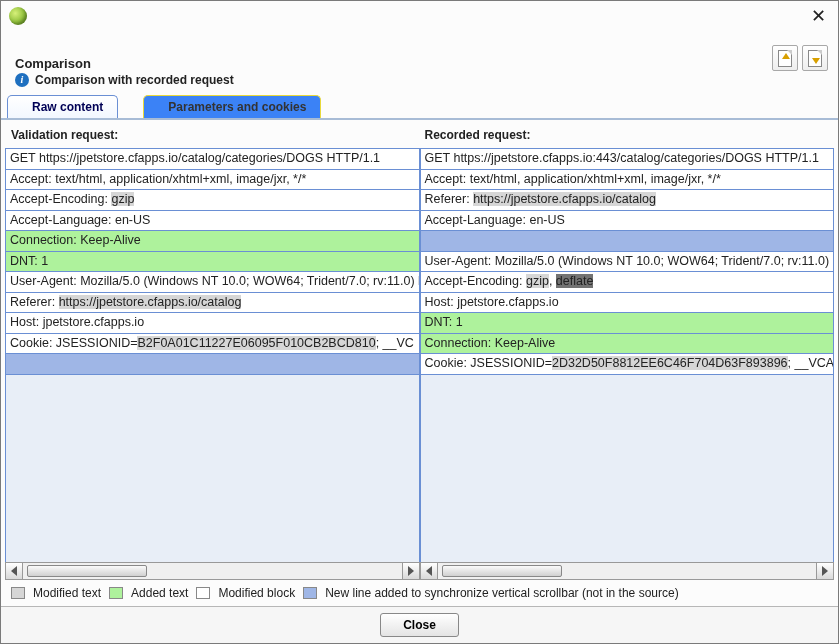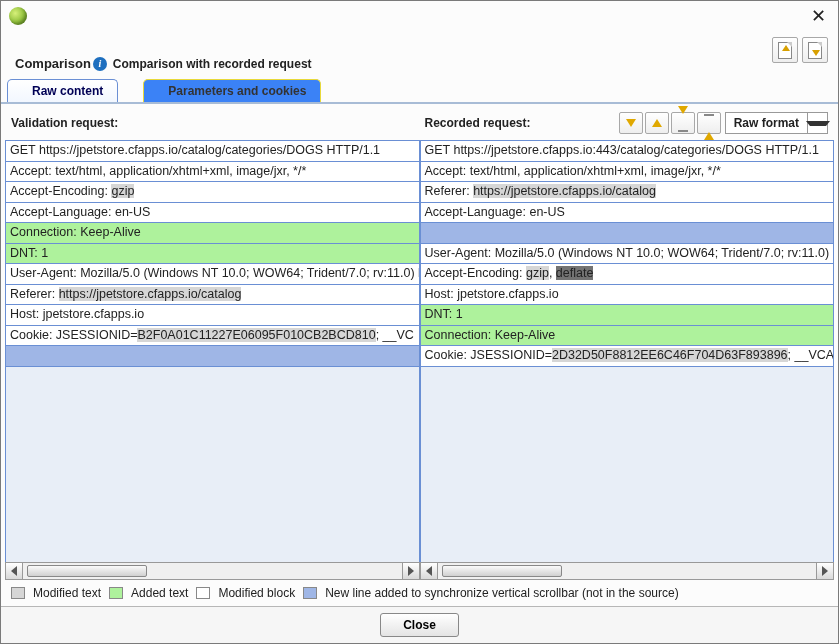--- a/index.html
+++ b/index.html
@@ -2,21 +2,21 @@
 <html><head>
 <meta charset="utf-8">
 <style>
   * { box-sizing: border-box; }
   html, body { margin: 0; padding: 0; font-family: Tahoma, Arial, sans-serif; font-size: 12px; color: #222; background: #fff; }
   .window { width: 839px; height: 644px; border: 1px solid #7a7a7a; position: relative; display: flex; flex-direction: column; background: #fcfcfc; }
   .titlebar { display: flex; align-items: center; justify-content: space-between; padding: 4px 8px 2px 8px; }
   .app-icon { width: 18px; height: 18px; border-radius: 50%; background: radial-gradient(circle at 35% 35%, #d7f07a 0%, #8fbf3a 55%, #5a8a1f 100%); box-shadow: inset -2px -2px 3px rgba(0,0,0,.25); }
   .close-x { font-size: 18px; padding: 0 4px; cursor: pointer; color: #222; }
   .header-row { display: flex; align-items: center; justify-content: space-between; padding: 0 10px 2px 14px; }
-  .title-block { display: flex; gap: 2px; margin-top: 27px; }
+  .title-block { display: flex; flex-direction: column; gap: 2px; margin-top: 27px; }
   .title-block h1 { margin: 0; font-size: 13px; font-weight: bold; }
   .title-block .subline { display: flex; align-items: center; gap: 6px; font-size: 12px; font-weight: bold; color: #222; }
   .info-icon { width: 14px; height: 14px; border-radius: 50%; background: #1e6fbf; display: inline-flex; align-items: center; justify-content: center; }
   .info-icon::after { content: "i"; color: #fff; font-family: Georgia, serif; font-style: italic; font-weight: bold; font-size: 10px; line-height: 1; }
   .header-btns { display: flex; gap: 4px; }
   .icon-btn { width: 26px; height: 26px; border: 1px solid #a8a8a8; border-radius: 2px; background: linear-gradient(#fff,#eee); display: flex; align-items: center; justify-content: center; cursor: pointer; }
   .doc-icon { width: 14px; height: 17px; background: #fff; border: 1px solid #888; position: relative; }
   .doc-icon::before { content:""; position:absolute; right:-1px; top:-1px; border-top:5px solid #ccc; border-left:5px solid transparent; }
   .arrow-up-y { position: absolute; left: 3px; top: 2px; width: 0; height: 0; border-left:4px solid transparent; border-right:4px solid transparent; border-bottom:6px solid #d8a000; }
   .arrow-dn-y { position: absolute; left: 3px; bottom: 2px; width: 0; height: 0; border-left:4px solid transparent; border-right:4px solid transparent; border-top:6px solid #d8a000; }
@@ -104,42 +104,20 @@
   <div class="tabs">
     <div class="tab active">Raw content</div>
     <div class="tab highlight">Parameters and cookies</div>
   </div>
   <div class="tab-strip-sep"></div>
 
   <div class="req-bar">
     <div class="req-left">Validation request:</div>
     <div class="req-right">
       <span class="lbl">Recorded request:</span>
-      <div style="display:flex; gap:4px; align-items:center;">
-        <div class="navbtns">
-          <div class="navbtn">
-              <span class="tri-dn"></span>
-            </div>
-          <div class="navbtn">
-              <span class="tri-up"></span>
-            </div>
-          <div class="navbtn">
-              <span class="bar-below"><span class="tri-dn"></span></span>
-            </div>
-          <div class="navbtn">
-              <span class="bar-above"><span class="tri-up"></span></span>
-            </div>
-        </div>
-        <div class="format-box">
-          <span>Raw format</span>
-          <div class="dd">
-              <span class="caret"></span>
-            </div>
-        </div>
-      </div>
     </div>
   </div>
 
   <div class="panel-area">
     <div class="panel">
       <div class="lines" id="val-lines">
           <div class="line ">GET https://jpetstore.cfapps.io/catalog/categories/DOGS HTTP/1.1</div>
           <div class="line ">Accept: text/html, application/xhtml+xml, image/jxr, */*</div>
           <div class="line "><span>Accept-Encoding: </span><span class="seg-gray">gzip</span><span></span></div>
           <div class="line ">Accept-Language: en-US</div>

